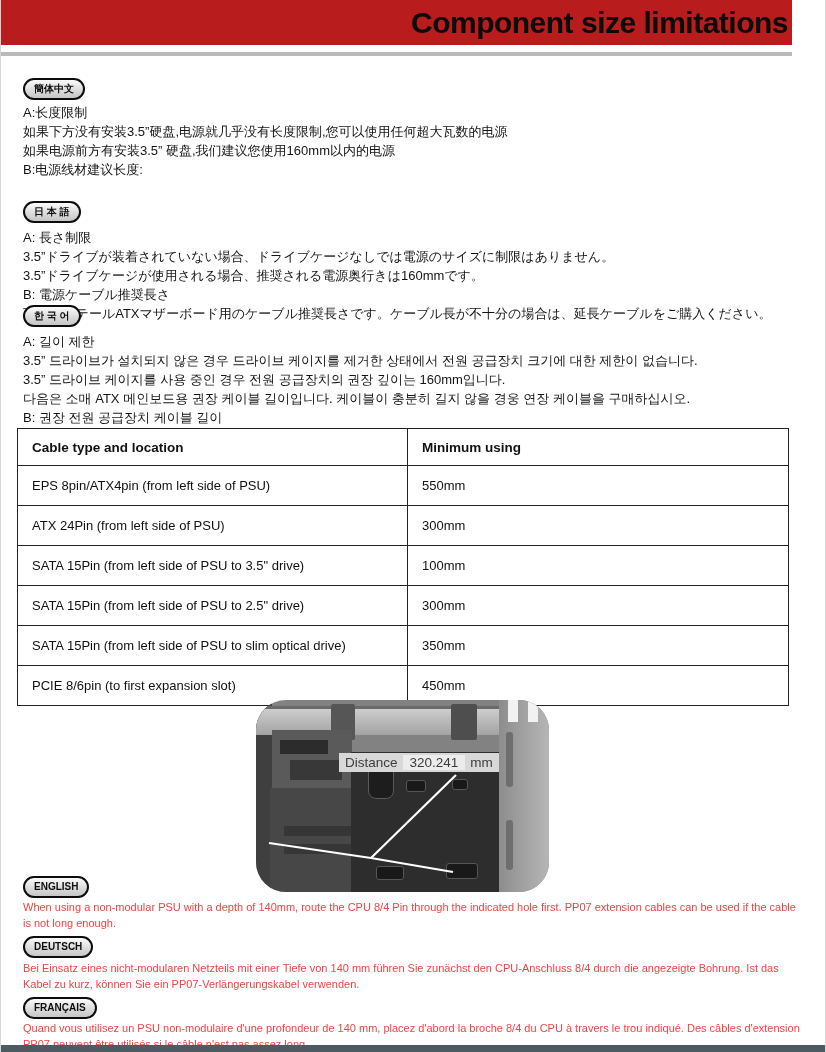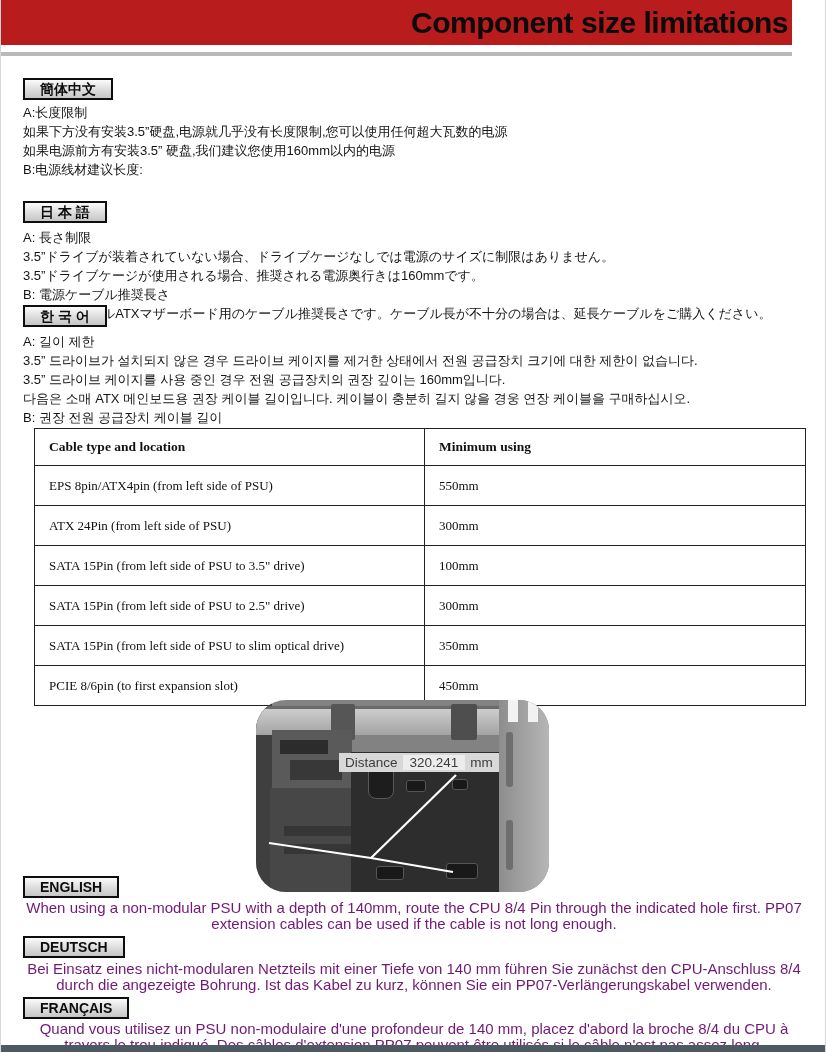--- a/index.html
+++ b/index.html
@@ -17,33 +17,33 @@
   .header-title{
     font-size:30px;font-weight:800;color:#0b0b0b;letter-spacing:-0.5px;
     padding-right:4px;white-space:nowrap;
   }
   .header-rule{
     position:absolute;left:0;top:52px;width:791px;height:4px;background:#b9b9b9;
   }
   
   .badge{
     position:absolute;display:inline-block;
-    border:2px solid #0d0d0d;border-radius:0;
+    border:2px solid #0d0d0d;border-radius:11px;
     background:linear-gradient(180deg,#fbfbfb 0%,#dcdcdc 55%,#c6c6c6 100%);
-    font-size:14px;font-weight:bold;color:#0d0d0d;
-    padding:1px 15px;line-height:16px;white-space:nowrap;
+    font-size:10px;font-weight:bold;color:#0d0d0d;
+    padding:1px 9px;line-height:16px;white-space:nowrap;
   }
   
   .textblock{position:absolute;left:22px;width:784px;font-size:13px;line-height:19px;color:#141414;}
   .textblock div{white-space:nowrap;}
-  .para{position:absolute;left:22px;width:782px;font-size:15px;line-height:15.5px;color:#701a75;text-align:center;}
+  .para{position:absolute;left:22px;width:782px;font-size:11px;line-height:15.5px;color:#ef4444;}
   
   table.spec{
-    position:absolute;left:33px;top:428px;width:772px;border-collapse:collapse;
-    font-size:13px;color:#111;table-layout:fixed;font-family:Liberation Serif, serif;
+    position:absolute;left:16px;top:428px;width:772px;border-collapse:collapse;
+    font-size:13px;color:#111;table-layout:fixed;
   }
   table.spec td,table.spec th{
     border:1.5px solid #222;text-align:left;padding:0 0 0 14px;vertical-align:middle;
   }
   table.spec th{height:36px;font-size:13.5px;font-weight:bold;}
   table.spec td{height:39px;}
   .col1{width:375px;}
   
   .figure{position:absolute;left:255px;top:700px;width:293px;height:192px;background:#828282;overflow:hidden;border-radius:30px;}
   .f-topband{position:absolute;left:0;top:6px;width:279px;height:26px;background:linear-gradient(180deg,#cdcdcd,#a3a3a3);border-top:3px solid #6a6a6a;}

